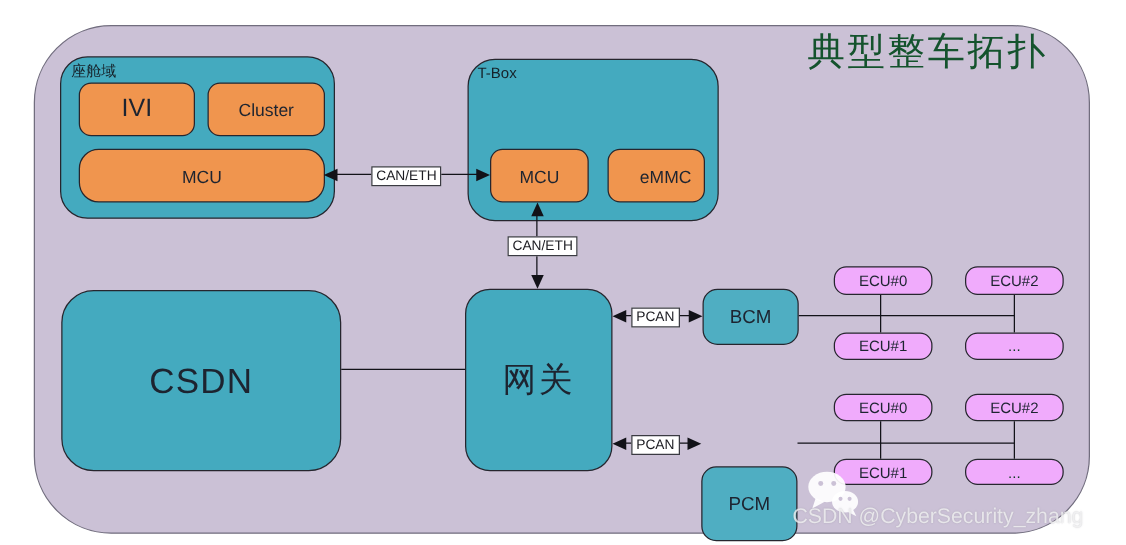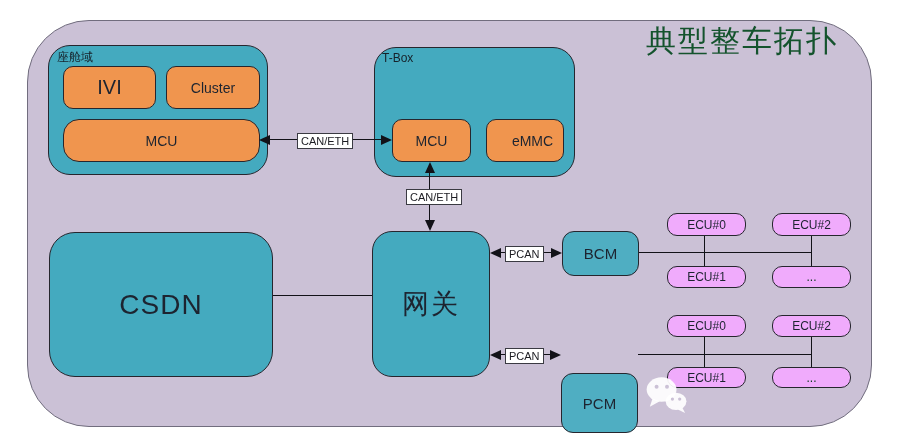--- a/index.html
+++ b/index.html
@@ -153,14 +153,15 @@
       <ellipse cx="34" cy="28" rx="11.5" ry="9.5"></ellipse>
       <path d="M41 35 L44 41 L36 37 Z"></path>
     </g>
     <g fill="#CBC1D6">
       <circle cx="12.5" cy="12" r="2.2"></circle>
       <circle cx="24" cy="12" r="2.2"></circle>
       <circle cx="30" cy="25.5" r="1.8"></circle>
       <circle cx="38" cy="25.5" r="1.8"></circle>
     </g>
   </svg>
+  <div class="wm-csdn">CSDN @CyberSecurity_zhang</div>
 
 </div>
 
 </body></html>

